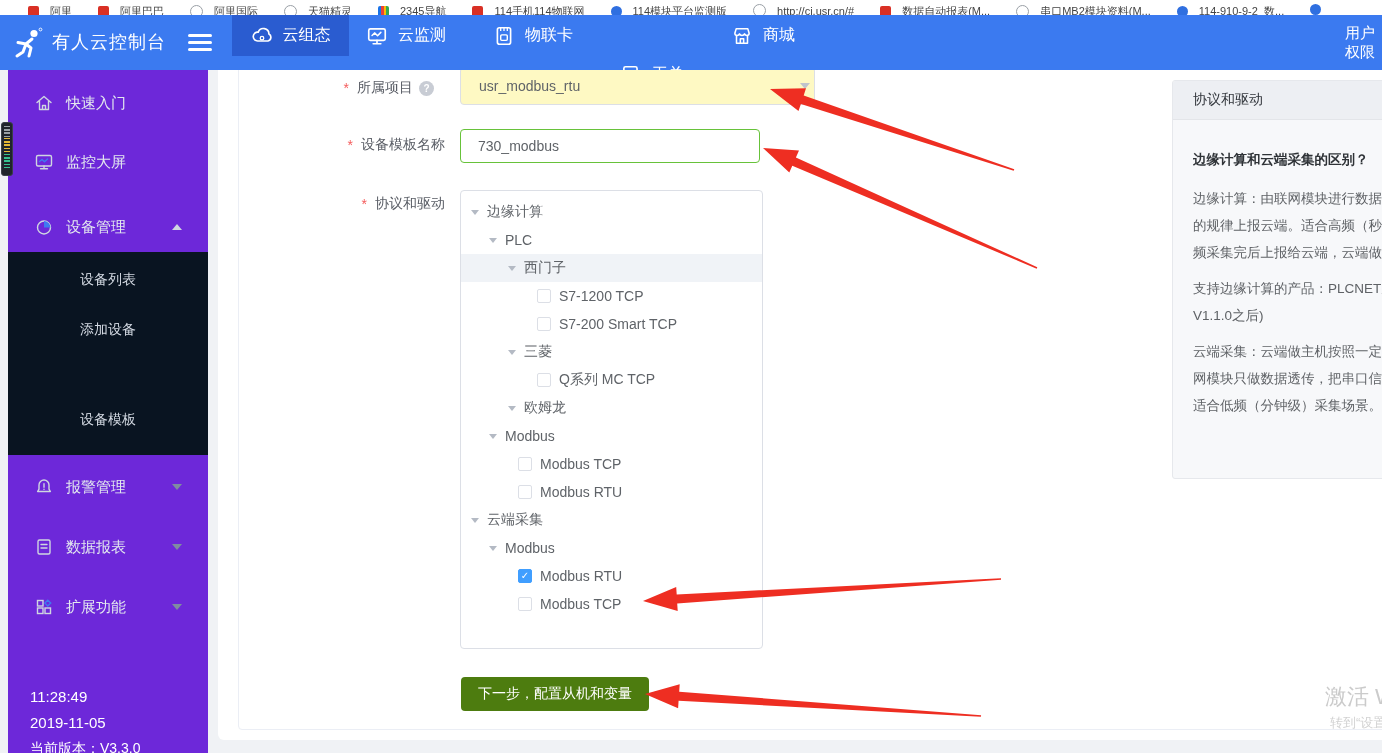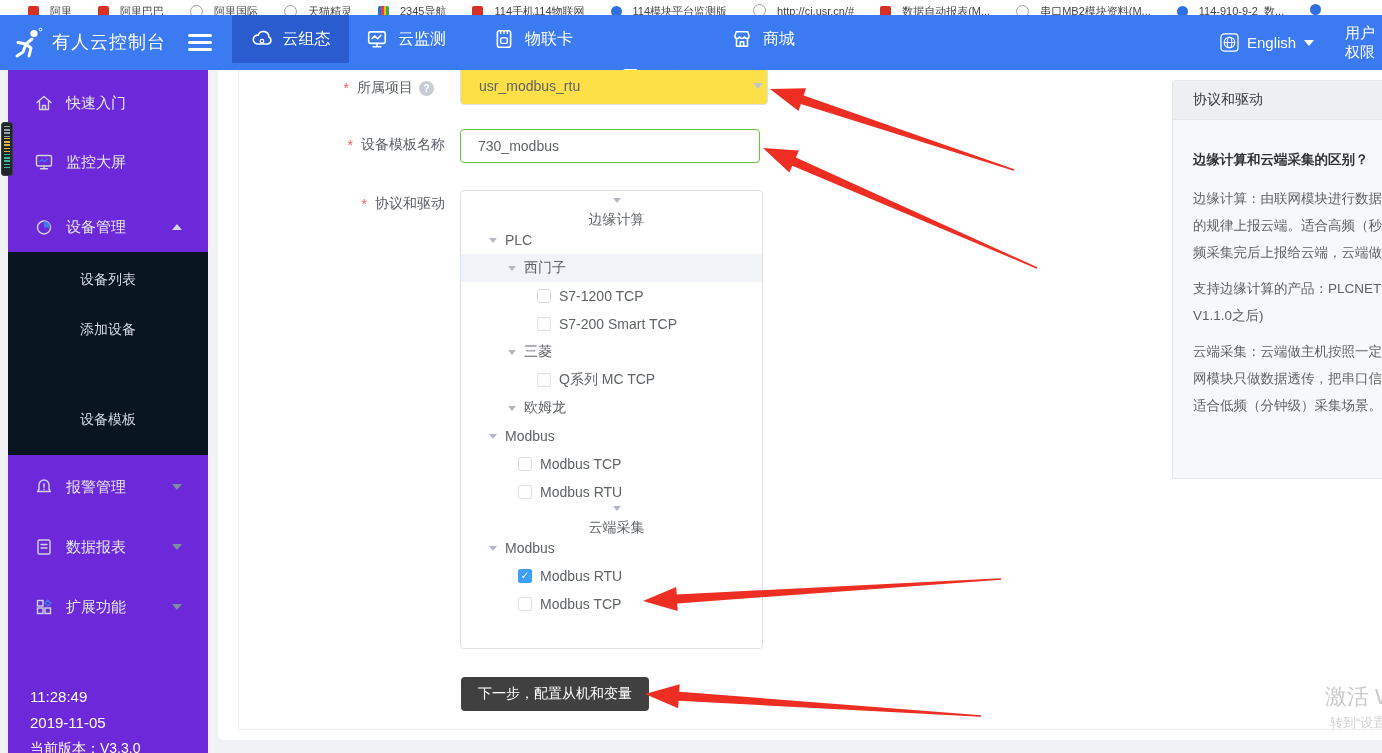--- a/index.html
+++ b/index.html
@@ -13,21 +13,21 @@
   .fav.red{background:#d93025;}
   .fav.globe{background:#fff;border:1.5px solid #9aa0a6;border-radius:50%;}
   .fav.blue{background:#2f6fe0;border-radius:50%;}
   .fav.multi{background:linear-gradient(90deg,#1a73e8 25%,#ea4335 25% 50%,#fbbc04 50% 75%,#34a853 75%);}
   
   .navbar{position:absolute;left:0;top:15px;width:1382px;height:55px;background:#3b7af0;overflow:hidden;}
   .logo{position:absolute;left:14px;top:12px;}
   .brand{position:absolute;left:52px;top:15px;color:#fff;font-size:18px;letter-spacing:1px;}
   .hamburger{position:absolute;left:188px;top:19px;width:24px;}
   .hamburger span{display:block;height:2.6px;background:#fff;border-radius:2px;margin-bottom:4.4px;}
-  .nav-tab{position:absolute;top:0;height:48px;display:flex;align-items:center;gap:10px;
+  .nav-tab{position:absolute;top:0;height:41px;display:flex;align-items:center;gap:10px;
            color:#fff;font-size:16px;padding:0 4px;}
   .nav-tab.active{background:#2a5cd0;}
   .nav-right{position:absolute;top:0;height:55px;display:flex;align-items:center;gap:8px;color:#fff;font-size:15px;}
   .caret-down-w{width:0;height:0;border-left:5px solid transparent;border-right:5px solid transparent;border-top:6px solid #fff;}
   
   .sidebar{position:absolute;left:8px;top:70px;width:200px;height:683px;background:#6d28d9;color:#e8ecf1;}
   .side-item{position:absolute;left:0;width:200px;height:34px;display:flex;align-items:center;color:#e3e8ef;font-size:15px;}
   .side-item .ic{width:20px;margin-left:26px;margin-right:12px;color:#cfd6e0;display:flex;}
   .side-caret-up{position:absolute;right:26px;width:0;height:0;border-left:5px solid transparent;border-right:5px solid transparent;border-bottom:6px solid #cfd6e0;}
   .side-caret-dn{position:absolute;right:26px;width:0;height:0;border-left:5px solid transparent;border-right:5px solid transparent;border-top:6px solid #7f8ca0;}
@@ -44,41 +44,41 @@
   
   .main{position:absolute;left:200px;top:70px;width:1182px;height:683px;overflow:hidden;}
   .card{position:absolute;left:18px;top:0;width:1164px;height:670px;background:#fff;border-radius:0 0 0 6px;}
   .inner-panel{position:absolute;left:38px;top:-6px;right:-24px;height:734px;max-height:734px;
                background:#fff;border:1px solid #ebeef5;border-radius:4px;height:664px;}
   .form-label{position:absolute;display:flex;align-items:center;justify-content:flex-end;gap:6px;
               font-size:14px;color:#5a5e66;}
   .req{color:#f45c5c;margin-right:2px;}
   .help{width:15px;height:15px;border-radius:50%;background:#c8ccd4;color:#fff;font-size:10px;font-weight:bold;
         display:flex;align-items:center;justify-content:center;}
-  .select{position:absolute;left:260px;top:-3px;width:308px;height:38px;border:1px solid #dcdfe6;border-radius:4px;
-          background:#fde047;display:flex;align-items:center;box-sizing:border-box;padding:0 4px 0 18px;font-size:14px;color:#5f6368;}
+  .select{position:absolute;left:260px;top:-3px;width:355px;height:38px;border:1px solid #dcdfe6;border-radius:4px;
+          background:#fef9c3;display:flex;align-items:center;box-sizing:border-box;padding:0 4px 0 18px;font-size:14px;color:#5f6368;}
   .select .grow{flex:1;}
   .sel-caret{width:0;height:0;border-left:5.5px solid transparent;border-right:5.5px solid transparent;border-top:6.5px solid #c0c4cc;}
   .ginput{position:absolute;left:260px;top:59px;width:300px;height:34px;border:1px solid #67c23a;border-radius:4px;
           box-sizing:border-box;padding:0 15px 0 17px;font-size:14px;color:#5f6368;outline:none;background:#fff;
           font-family:"Liberation Sans","DejaVu Sans",sans-serif;}
   
   .tree{position:absolute;left:260px;top:120px;width:303px;height:459px;border:1px solid #dcdfe6;border-radius:4px;
         background:#fff;box-sizing:border-box;padding-top:7px;overflow:hidden;}
   .trow{height:28px;display:flex;align-items:center;gap:8px;font-size:14px;color:#5f6368;box-sizing:border-box;}
   .trow.hl{background:#f0f3f7;}
   .t-caret{width:0;height:0;border-left:4.5px solid transparent;border-right:4.5px solid transparent;
            border-top:5.5px solid #b4bac4;flex:none;}
   .cb{width:14px;height:14px;border:1px solid #dcdfe6;border-radius:2px;background:#fff;flex:none;
       display:flex;align-items:center;justify-content:center;box-sizing:border-box;}
   .cb.checked{background:#409eff;border-color:#409eff;}
   .cb.checked::after{content:"✓";color:#fff;font-size:10px;line-height:1;}
-  .p1{padding-left:10px;flex-direction:column;} .p2{padding-left:28px;} .p3{padding-left:47px;}
+  .p1{padding-left:10px;} .p2{padding-left:28px;} .p3{padding-left:47px;}
   .p3c{padding-left:57px;} .p4c{padding-left:76px;}
-  .next-btn{position:absolute;left:261px;top:607px;width:188px;height:34px;background:#404040;color:#fff;
+  .next-btn{position:absolute;left:261px;top:607px;width:188px;height:34px;background:#4d7c0f;color:#fff;
             font-size:14px;border:none;border-radius:4px;display:flex;align-items:center;justify-content:center;
             font-family:"Liberation Sans","DejaVu Sans",sans-serif;}
   
   .info{position:absolute;left:972px;top:10px;width:260px;height:399px;background:#f7f8fa;
         border:1px solid #e6e8ec;border-radius:3px;box-sizing:border-box;overflow:hidden;}
   .info-hd{height:38px;background:#edeff3;border-bottom:1px solid #e3e5e9;display:flex;align-items:center;
            padding-left:20px;font-size:14px;color:#33373d;}
   .info-bd{padding:26px 20px 0 20px;font-size:13.5px;color:#5f6266;}
   .info-bd .b{font-weight:bold;color:#2f3337;margin-bottom:12px;}
   .iline{line-height:27px;white-space:nowrap;}
@@ -192,30 +192,20 @@
       <span>工单</span>
     </div>
     <div class="nav-tab" style="left:727px;">
       <svg class="icon" width="22" height="22" viewBox="0 0 20 20">
         <path d="M3.5 7.5l1.2-4h10.6l1.2 4c0 1.2-1 2-2.1 2-1 0-1.7-.6-2.1-1.4-.4.8-1.2 1.4-2.3 1.4s-1.9-.6-2.3-1.4c-.4.8-1.1 1.4-2.1 1.4-1.1 0-2.1-.8-2.1-2z" fill="none" stroke="#fff" stroke-width="1.4" stroke-linejoin="round"></path>
         <path d="M5 10v6.5h10V10 M8.5 16.5v-4h3v4" fill="none" stroke="#fff" stroke-width="1.4" stroke-linejoin="round"></path>
       </svg>
       <span>商城</span>
     </div>
 
-    <div class="nav-right" style="left:1220px;">
-      <svg class="icon" width="19" height="19" viewBox="0 0 20 20">
-        <rect x="1" y="1" width="18" height="18" rx="3.5" fill="none" stroke="#fff" stroke-width="1.3"></rect>
-        <circle cx="10" cy="10" r="5.6" fill="none" stroke="#fff" stroke-width="1.1"></circle>
-        <ellipse cx="10" cy="10" rx="2.5" ry="5.6" fill="none" stroke="#fff" stroke-width="1.1"></ellipse>
-        <path d="M4.4 10h11.2" stroke="#fff" stroke-width="1.1"></path>
-      </svg>
-      <span>English</span>
-      <span class="caret-down-w"></span>
-    </div>
     <div class="nav-right" style="left:1345px;">
       <span>用户权限</span>
     </div>
   </div>
 
   <div class="sidebar">
     <div class="side-item" style="top:16px;">
       <span class="ic">
         <svg class="icon" width="20" height="20" viewBox="0 0 20 20">
             <path d="M3 9.5L10 3.5l7 6 M5.5 8.5V16.5h9V8.5 M8.5 16.5v-4h3v4" fill="none" stroke="#cfd6e0" stroke-width="1.4" stroke-linejoin="round" stroke-linecap="round"></path>

